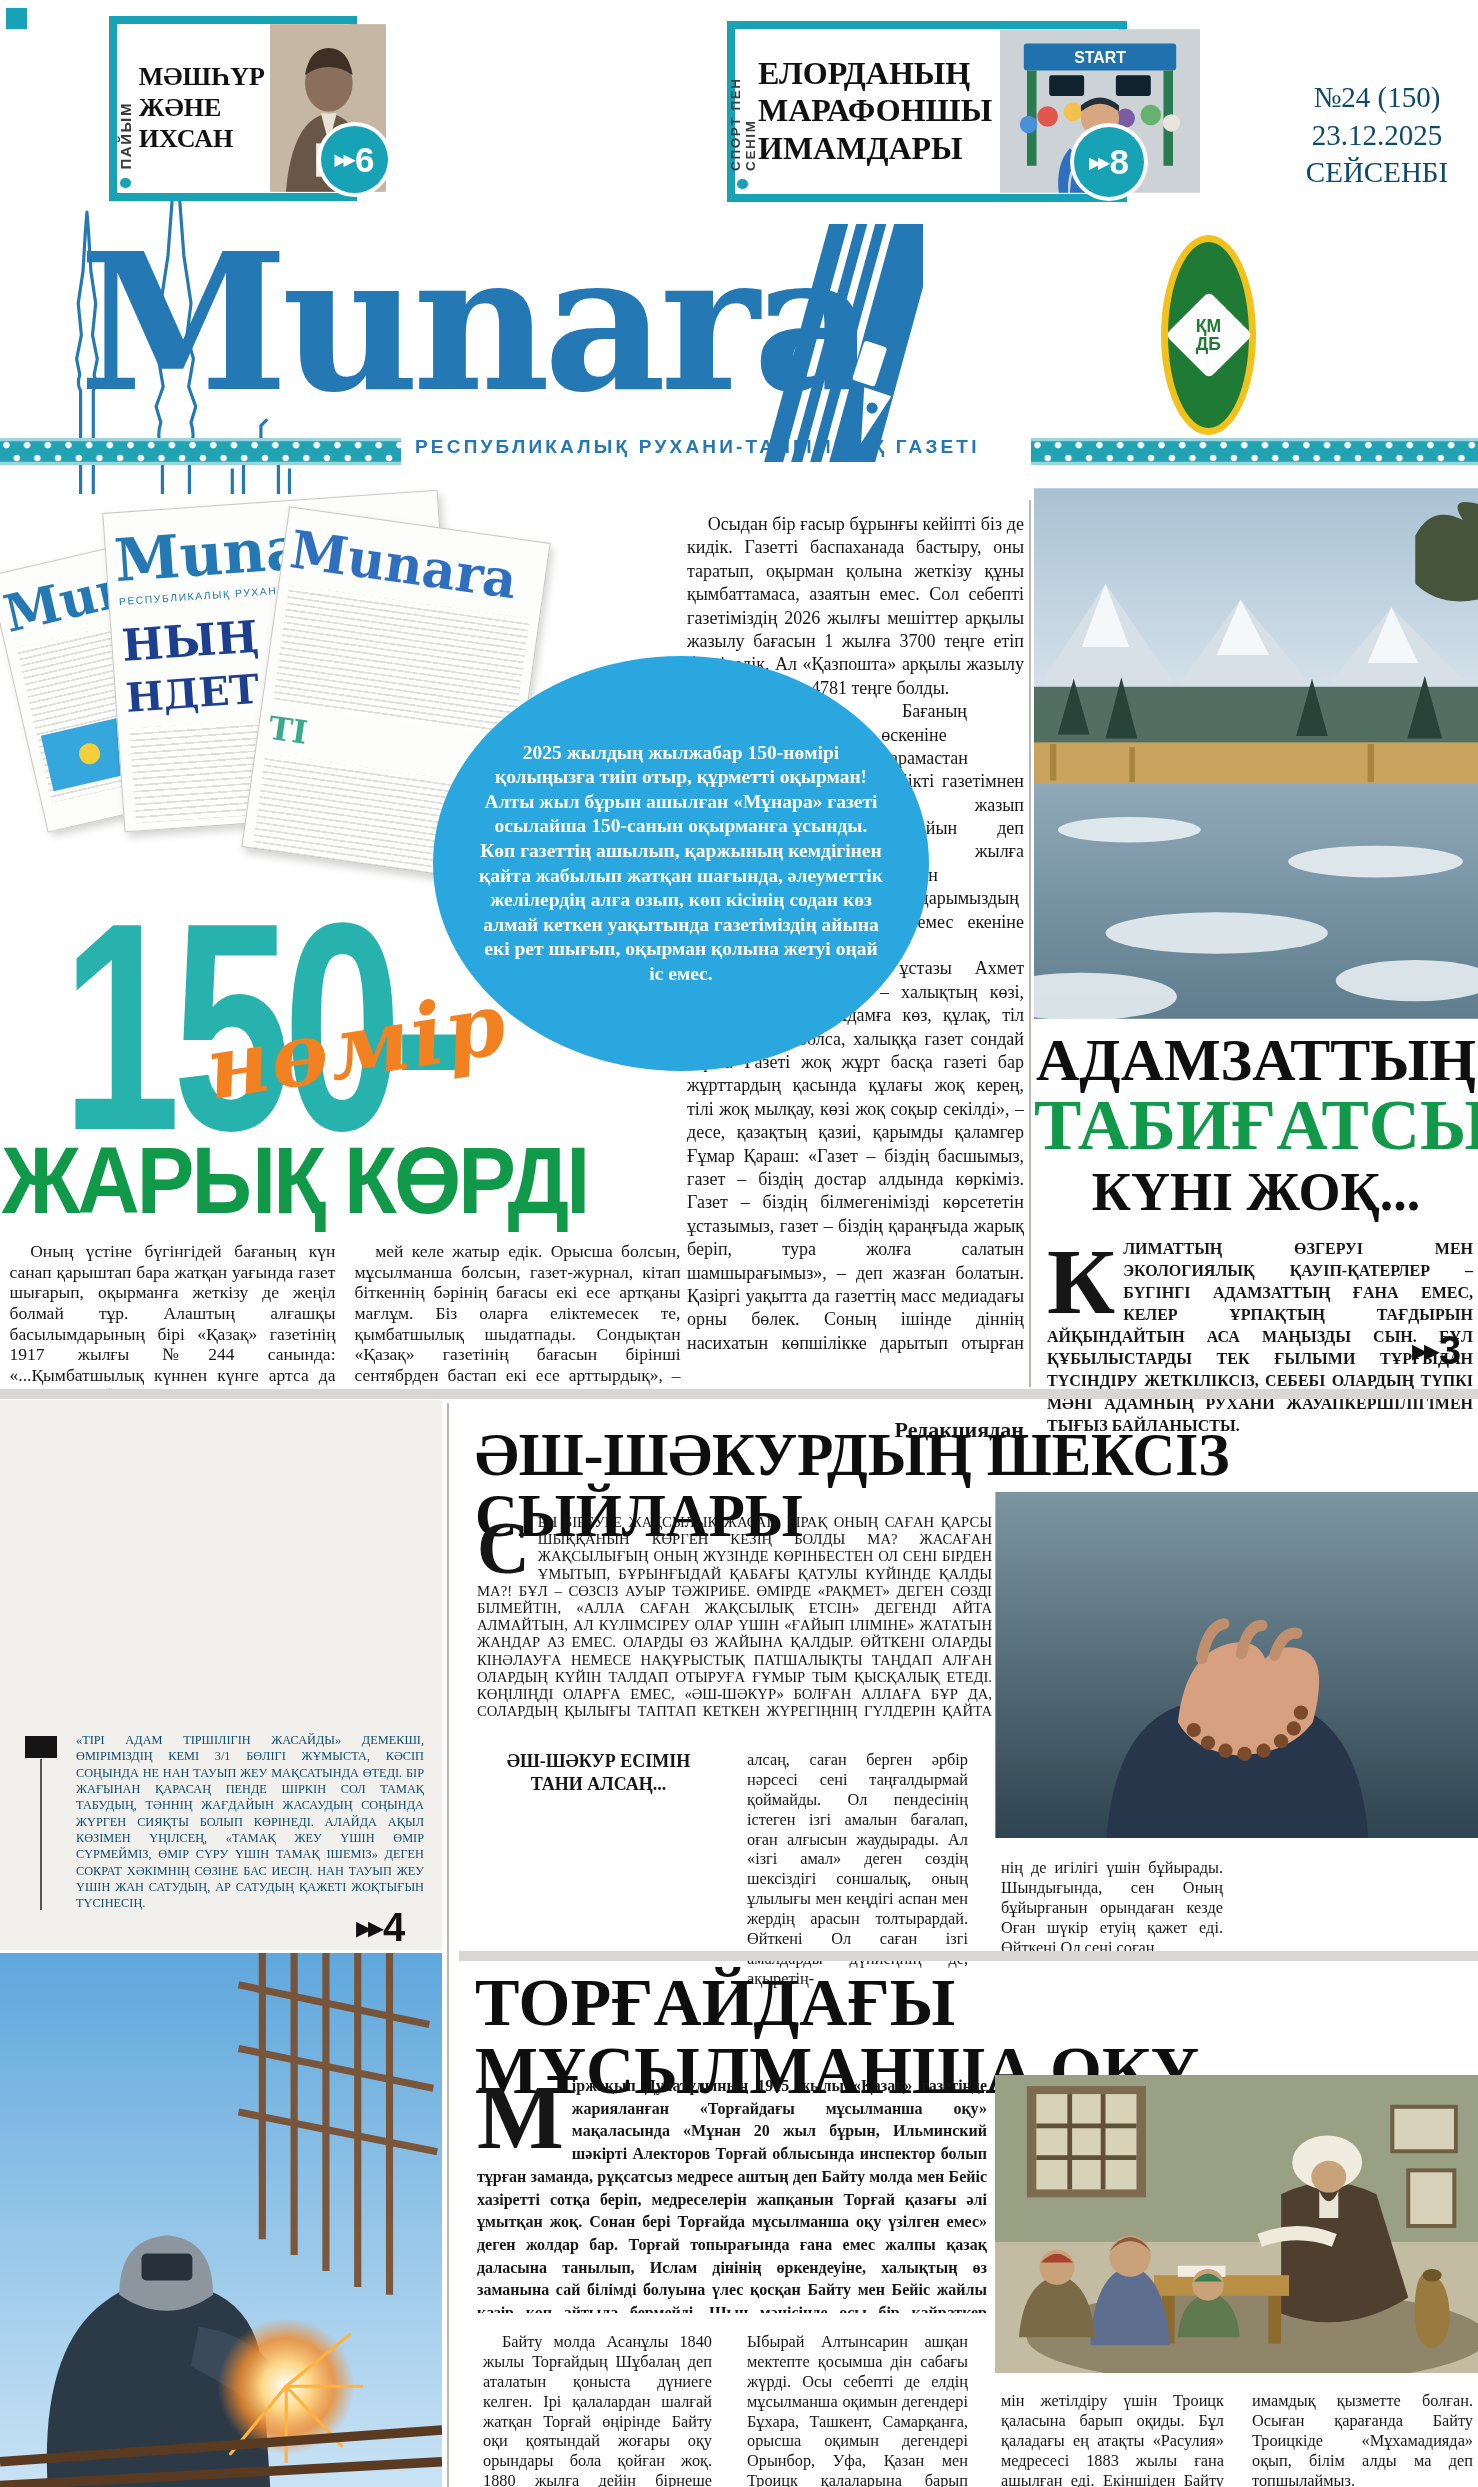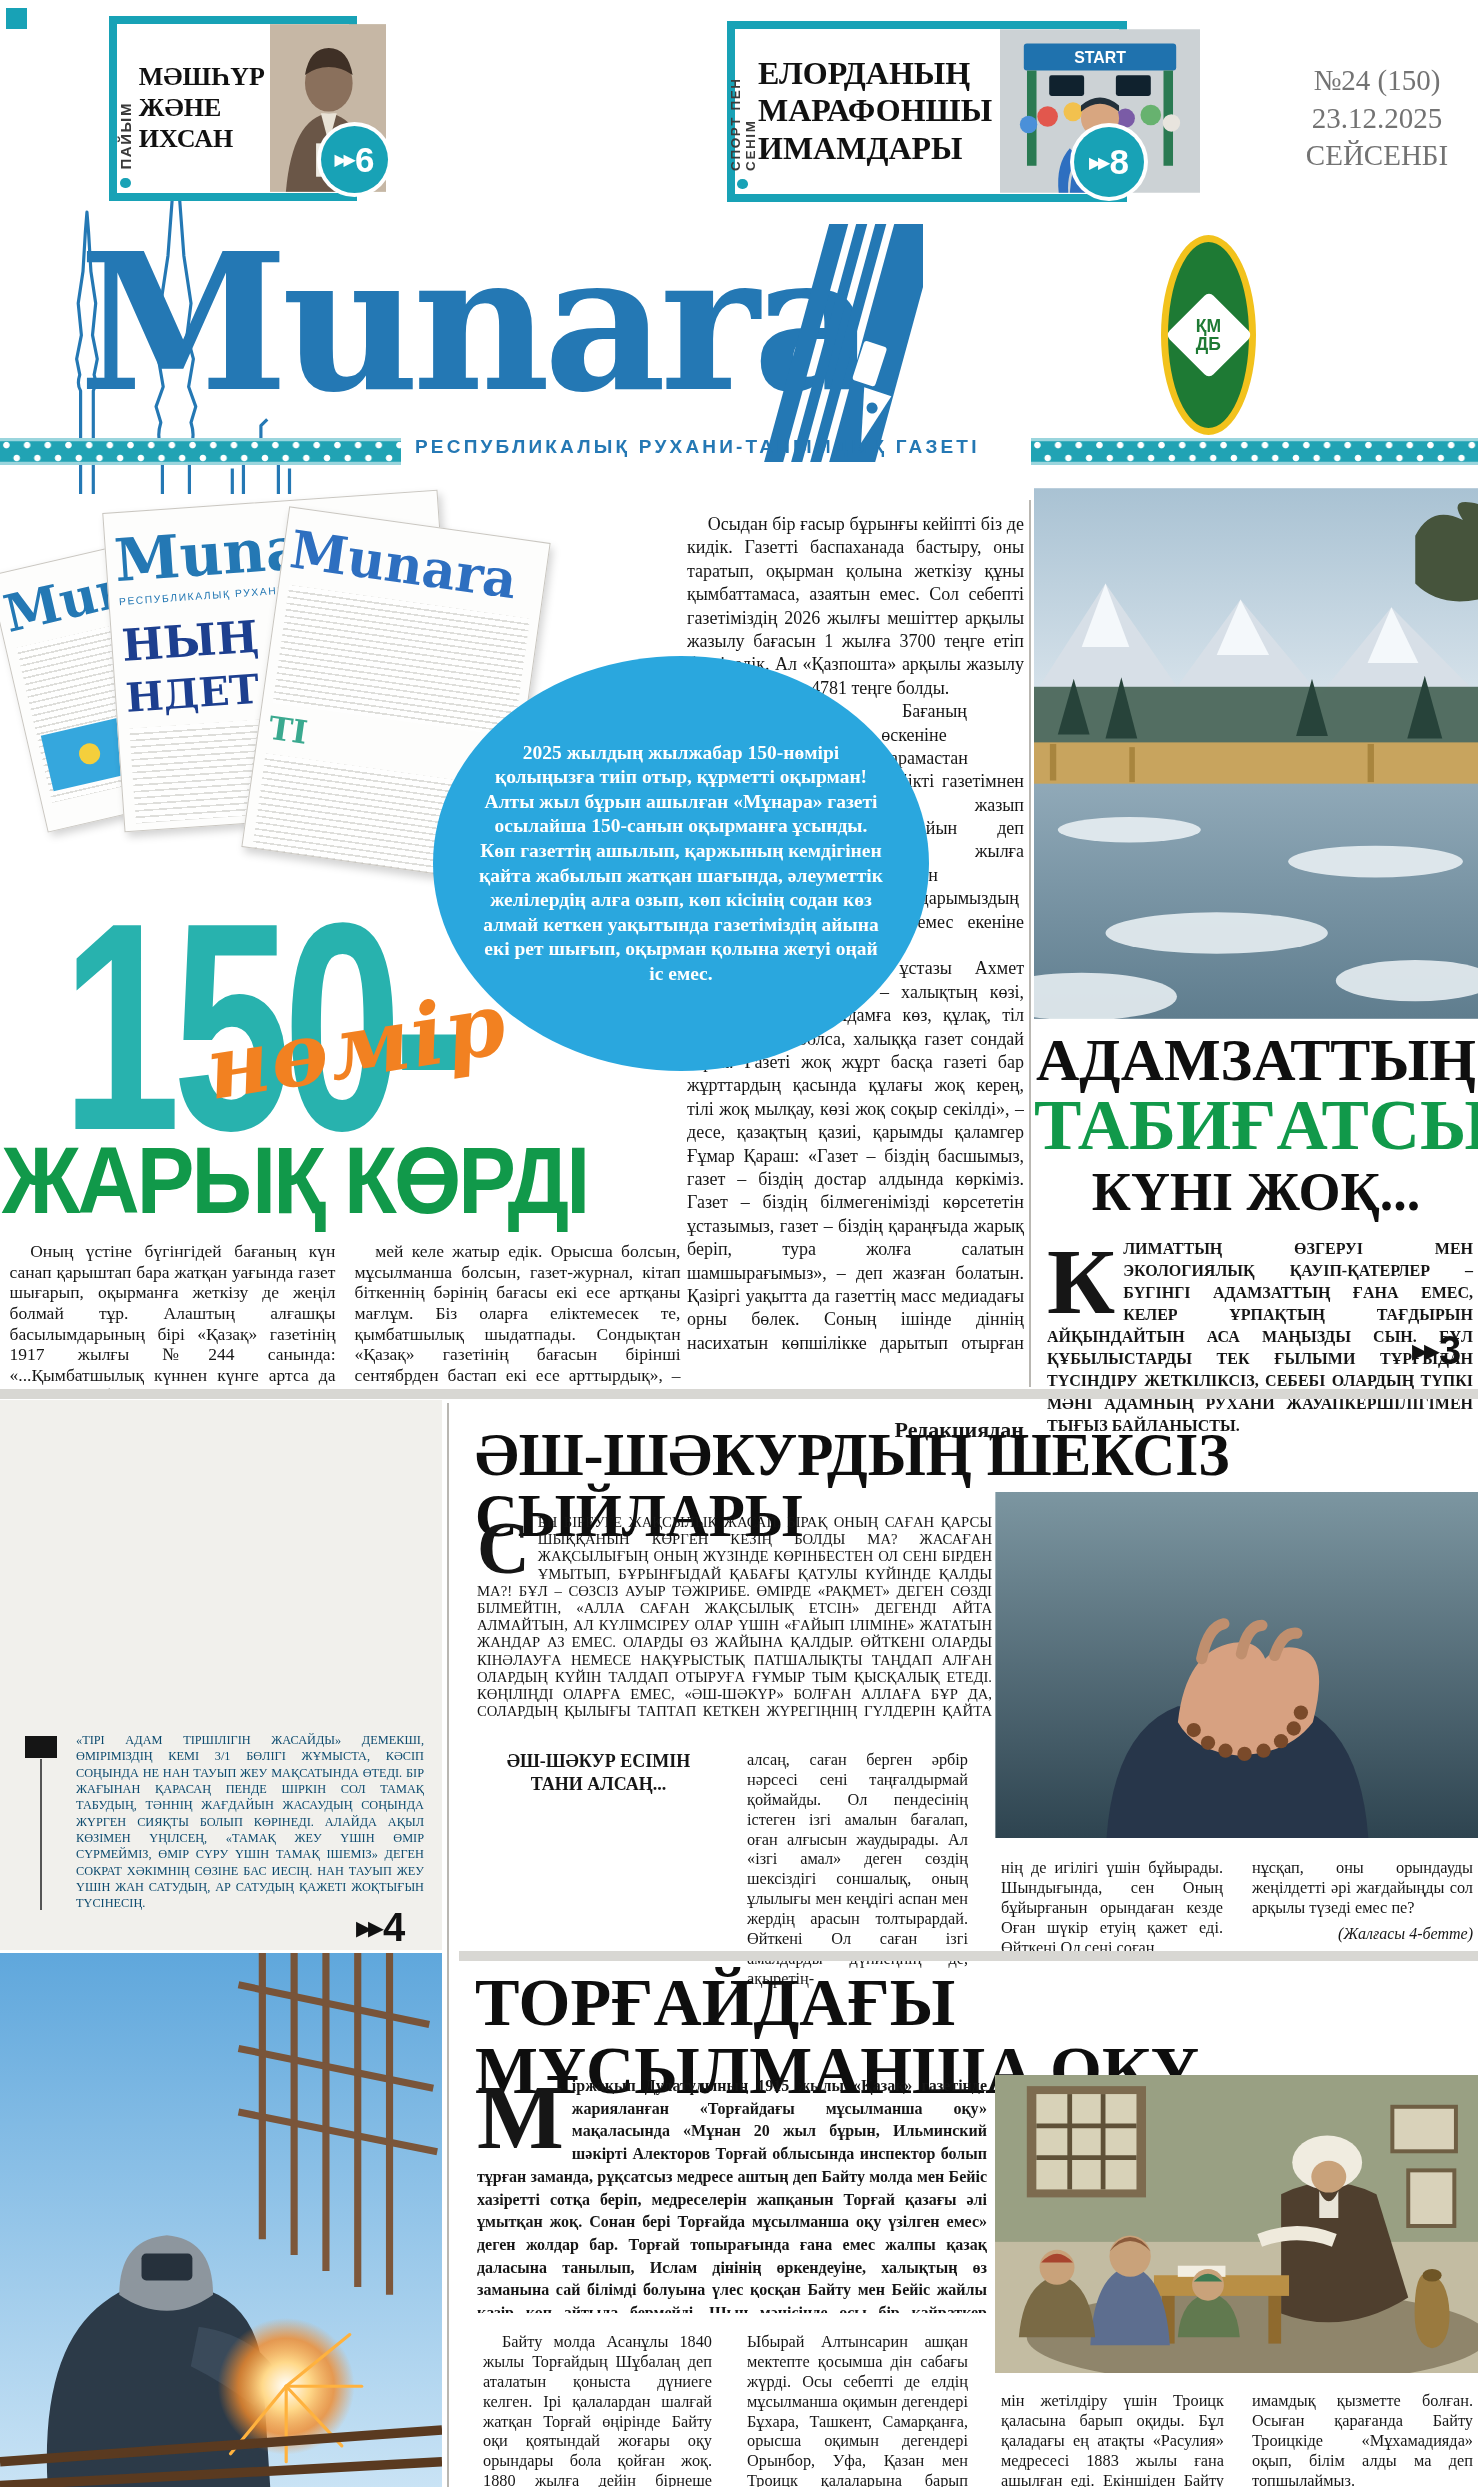--- a/index.html
+++ b/index.html
@@ -14,22 +14,22 @@
   .teaser-rubric{width:37px;display:flex;flex-direction:column;align-items:center;justify-content:flex-end;padding:4.8px 0;}
   .teaser-rubric .rtext{writing-mode:vertical-rl;transform:rotate(180deg);
       font-family:"Liberation Sans",sans-serif;font-weight:bold;font-size:15px;letter-spacing:1.6px;color:#3a3a3a;}
   .teaser-rubric .rdot{width:10.3px;height:10.3px;border-radius:50%;background:#18a2b6;margin-top:8px;}
   .teaser-title{flex:1;display:flex;align-items:center;font-weight:bold;line-height:1.18;color:#111;}
   .teaser-photo{flex:none;overflow:hidden;}
   .badge{position:absolute;border-radius:50%;background:#18a2b6;box-shadow:0 0 0 4px #fff;
       display:flex;align-items:center;justify-content:center;gap:2.4px;color:#fff;z-index:6;}
   .badge .chev{font-size:16px;letter-spacing:-3.2px;}
   .badge .num{font-family:"Liberation Sans",sans-serif;font-weight:bold;font-size:35px;}
-  .issue-box{position:absolute;left:1276px;top:62px;width:202px;text-align:center;
-      font-size:29px;line-height:1.3;color:#737373;}
+  .issue-box{position:absolute;left:1276px;top:79px;width:202px;text-align:center;
+      font-size:29px;line-height:1.3;color:#0c4a6e;}
   .logo{position:absolute;left:79px;top:205px;font-family:"DejaVu Serif",serif;font-weight:bold;
       font-size:189px;line-height:1.25;color:#2478b4;letter-spacing:-6.4px;}
   .subtitle{position:absolute;left:415px;top:436px;width:588px;font-family:"Liberation Sans",sans-serif;
       font-weight:bold;font-size:19px;letter-spacing:3.2px;color:#2478b4;white-space:nowrap;}
   .ornament{position:absolute;height:27px;background:
       radial-gradient(circle at 6.4px 7.1px,#ffffff 2.8px,rgba(255,255,255,0) 3.7px),
       radial-gradient(circle at 16.7px 20px,#ffffff 2.8px,rgba(255,255,255,0) 3.7px),#21a3b4;
       background-size:20.7px 27px;box-shadow:inset 0 3.2px 0 rgba(255,255,255,.55),inset 0 -3.2px 0 rgba(255,255,255,.55);}
   .emblem{position:absolute;left:1161px;top:235px;width:95px;height:200px;border-radius:50%;
       background:#1e7a34;border:7.1px solid #f2c21c;display:flex;align-items:center;justify-content:center;}
@@ -403,24 +403,20 @@
 
   <div class="ncol" data-name="shakur-colA" style="left:477px;top:1744px;width:243px;height:199px;">
     <p class="subhead" data-name="shakur-subhead">ӘШ-ШӘКУР ЕСІМІН ТАНИ АЛСАҢ...</p>
   </div>
   <div class="ncol" data-name="shakur-colB" style="left:741px;top:1744px;width:233px;height:199px;">
     <p data-name="shakur-colB-text" style="text-indent:0;">алсаң, саған берген әрбір нәрсесі сені таңғалдырмай қоймайды. Ол пендесінің істеген ізгі амалын бағалап, оған алғысын жаудырады. Ал «ізгі амал» деген сөздің шексіздігі соншалық, оның ұлылығы мен кеңдігі аспан мен жердің арасын толтырардай. Өйткені Ол саған ізгі амалдарды дүниеңнің де, ақыретің-</p>
   </div>
   <div class="ncol" data-name="shakur-colC" style="left:995px;top:1852px;width:234px;height:95px;">
     <p data-name="shakur-colC-text" style="text-indent:0;">нің де игілігі үшін бұйырады. Шындығында, сен Оның бұйырғанын орындаған кезде Оған шүкір етуің қажет еді. Өйткені Ол сені соған</p>
   </div>
-  <div class="ncol" data-name="shakur-colD" style="left:1246px;top:1852px;width:233px;height:103px;">
-    <p data-name="shakur-colD-text" style="text-indent:0;">нұсқап, оны орындауды жеңілдетті әрі жағдайыңды сол арқылы түзеді емес пе?</p>
-    <p class="contin" data-name="shakur-continuation" style="text-indent:0;">(Жалғасы 4-бетте)</p>
-  </div>
 
   <div class="graybar" data-name="section-divider" style="left:459px;top:1951px;width:1019px;height:10.3px;"></div>
 
   <div class="torgay-h" data-name="torgay-headline">ТОРҒАЙДАҒЫ МҰСЫЛМАНША ОҚУ</div>
   <div class="torgay-lead" data-name="torgay-lead">
     <span class="dropcap" style="font-size:92px;" data-name="torgay-dropcap">М</span>
     <span data-name="torgay-lead-text">іржақып Дулатұлының 1915 жылы «Қазақ» газетінде жарияланған «Торғайдағы мұсылманша оқу» мақаласында «Мұнан 20 жыл бұрын, Ильминский шәкірті Алекторов Торғай облысында инспектор болып тұрған заманда, рұқсатсыз медресе аштың деп Байту молда мен Бейіс хазіретті сотқа беріп, медреселерін жапқанын Торғай қазағы әлі ұмытқан жоқ. Сонан бері Торғайда мұсылманша оқу үзілген емес» деген жолдар бар. Торғай топырағында ғана емес жалпы қазақ даласына танылып, Ислам дінінің өркендеуіне, халықтың өз заманына сай білімді болуына үлес қосқан Байту мен Бейіс жайлы қазір көп айтыла бермейді. Шын мәнісінде осы бір қайраткер жандардың өмір жолын қараған адам Торғай өңіріндегі мұсылманша оқудың тарихына да біршама қанық болар еді...</span>
   </div>
   <div class="painting" data-name="madrasah-painting">
     <svg width="484" height="298" viewBox="0 0 609 375">

